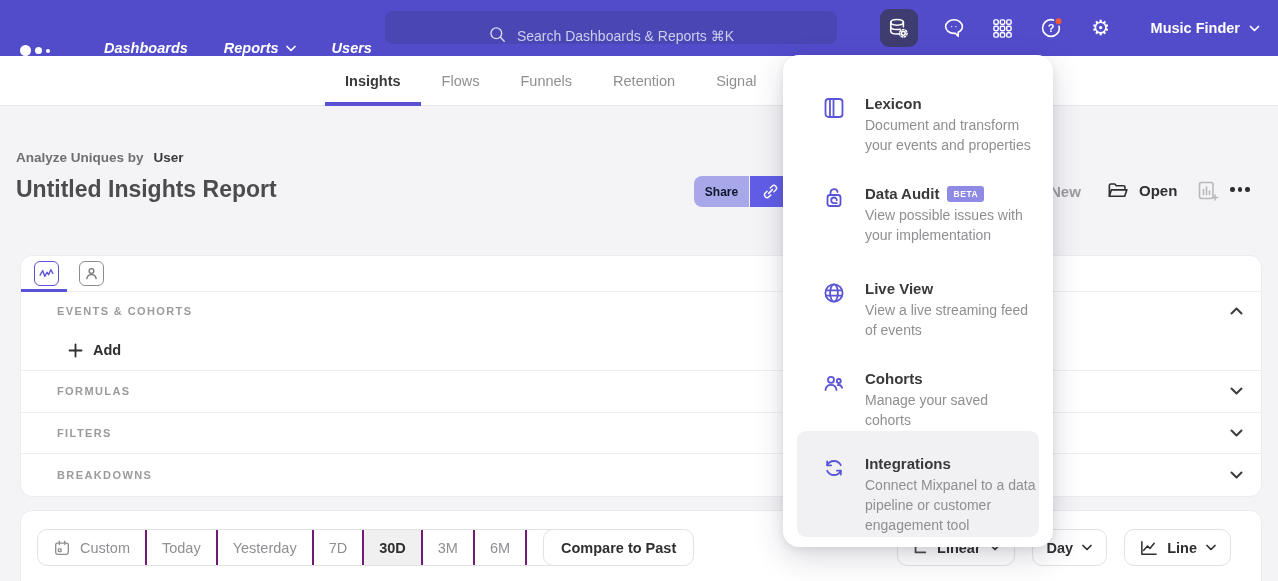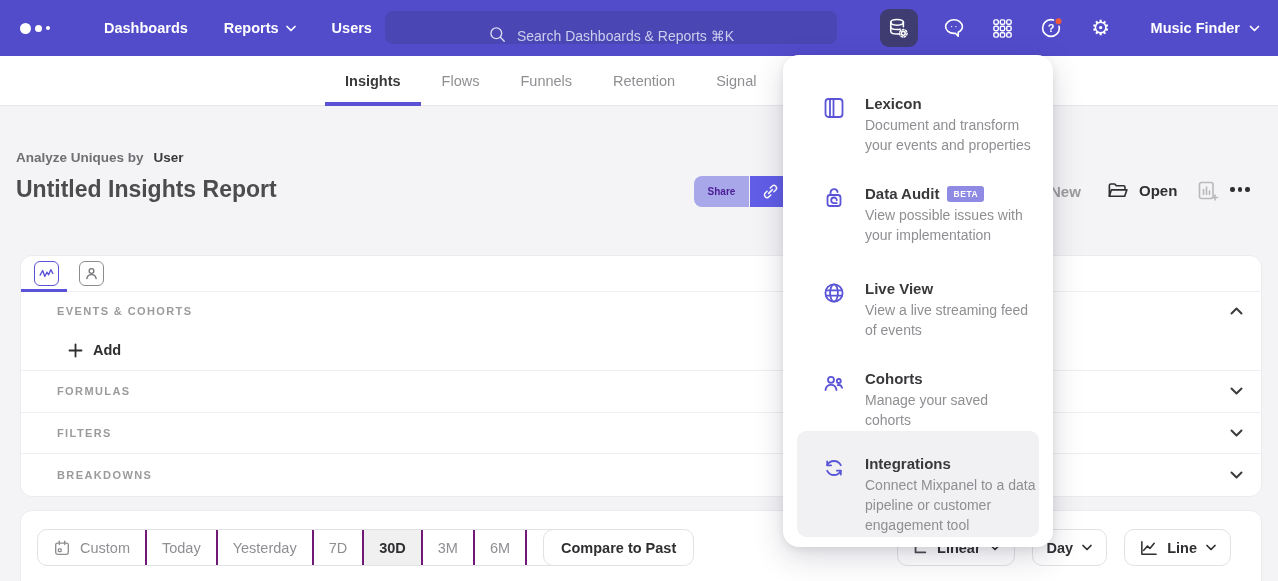--- a/index.html
+++ b/index.html
@@ -2,21 +2,21 @@
 <html><head>
 <meta charset="utf-8">
 <style>
   * { margin:0; padding:0; box-sizing:border-box; }
   html,body { width:1278px; height:581px; overflow:hidden; }
   body { position:relative; background:#f4f4f6; font-family:"Liberation Sans", sans-serif; }
   svg { display:block; }
 
   
   .nav { position:absolute; left:0; top:0; width:1278px; height:56px; background:#524ccb; z-index:40; }
-  .nav-left { position:absolute; left:0; top:0; height:56px; display:flex; align-items:center; }
+  .nav-left { position:absolute; left:0; top:0; height:56px; display:flex; align-items:flex-end;font-style:italic; }
   .logo { display:flex; align-items:center; gap:4px; margin-left:20px; width:48px; cursor:pointer; }
   .logo i { display:block; border-radius:50%; background:#fff; }
   .logo .d1{width:11px;height:11px;} .logo .d2{width:7px;height:7px;} .logo .d3{width:4px;height:4px;}
   .nav-link { display:flex; align-items:center; gap:7px; color:#fff; font-size:14.5px; font-weight:600; margin-left:36px; cursor:pointer; }
   .search { position:absolute; left:385px; top:11px; width:452px; height:33px; background:#4a47b4; border-radius:8px; display:flex; align-items:flex-end; justify-content:center; gap:10px; cursor:text; }
   .search-ph { color:#ccceee; font-size:14px; }
   .nav-right { position:absolute; right:18px; top:0; height:56px; display:flex; align-items:center; gap:23px; }
   .nav-ic { width:26px; height:26px; display:flex; align-items:center; justify-content:center; cursor:pointer; position:relative; }
   .nav-ic-active { width:38px; height:38px; background:#3f3c72; border-radius:9px; }
   .gear-glyph { font-family:"DejaVu Sans", sans-serif; color:#fff; font-size:21px; line-height:1; }
@@ -27,21 +27,21 @@
   .tab { position:relative; height:50px; display:flex; align-items:center; font-size:14.5px; color:#8f8f93; cursor:pointer; white-space:nowrap; }
   .tab.active { color:#3a3a3c; font-weight:700; }
   .tab.active::after { content:""; position:absolute; left:-20px; right:-20px; bottom:0; height:4px; background:#5a51d4; }
 
   
   .analyze { position:absolute; left:16px; top:150px; display:flex; align-items:baseline; gap:10px; }
   .analyze-prefix { font-size:13.5px; font-weight:600; color:#6f6f73; }
   .analyze-value { font-size:13.5px; font-weight:700; color:#39393c; cursor:pointer; }
   .report-title { position:absolute; left:16px; top:176px; font-size:23px; font-weight:700; color:#4c4c4f; }
   .share-group { position:absolute; left:694px; top:176px; height:31px; display:flex; z-index:3; }
-  .share-btn { width:55px; height:31px; background:#a7a7ea; color:#4c1d95; font-size:10px; font-weight:600; border:none; border-radius:8px 0 0 8px; cursor:pointer; font-family:inherit; }
+  .share-btn { width:55px; height:31px; background:#a7a7ea; color:#0f172a; font-size:12px; font-weight:600; border:none; border-radius:8px 0 0 8px; cursor:pointer; font-family:inherit; }
   .link-btn { width:41px; height:31px; background:#615de7; border:none; border-radius:0 8px 8px 0; margin-left:1px; display:flex; align-items:center; justify-content:center; cursor:pointer; }
   .hdr-new { position:absolute; left:1050px; top:183px; font-size:15px; font-weight:600; color:#9b9b9e; cursor:pointer; z-index:3; }
   .open-group { position:absolute; left:1106px; top:179px; display:flex; align-items:center; gap:10px; cursor:pointer; }
   .open-label { font-size:15px; font-weight:700; color:#2f2f31; }
   .addboard { position:absolute; left:1196px; top:179px; cursor:pointer; }
   .dots-menu { position:absolute; left:1230px; top:187px; display:flex; gap:3px; cursor:pointer; }
   .dots-menu i { width:4.5px; height:4.5px; border-radius:50%; background:#2f2f31; display:block; }
 
   
   .card { position:absolute; left:20px; top:255px; width:1242px; height:242px; background:#fff; border:1px solid #ececee; border-radius:12px; overflow:hidden; }

